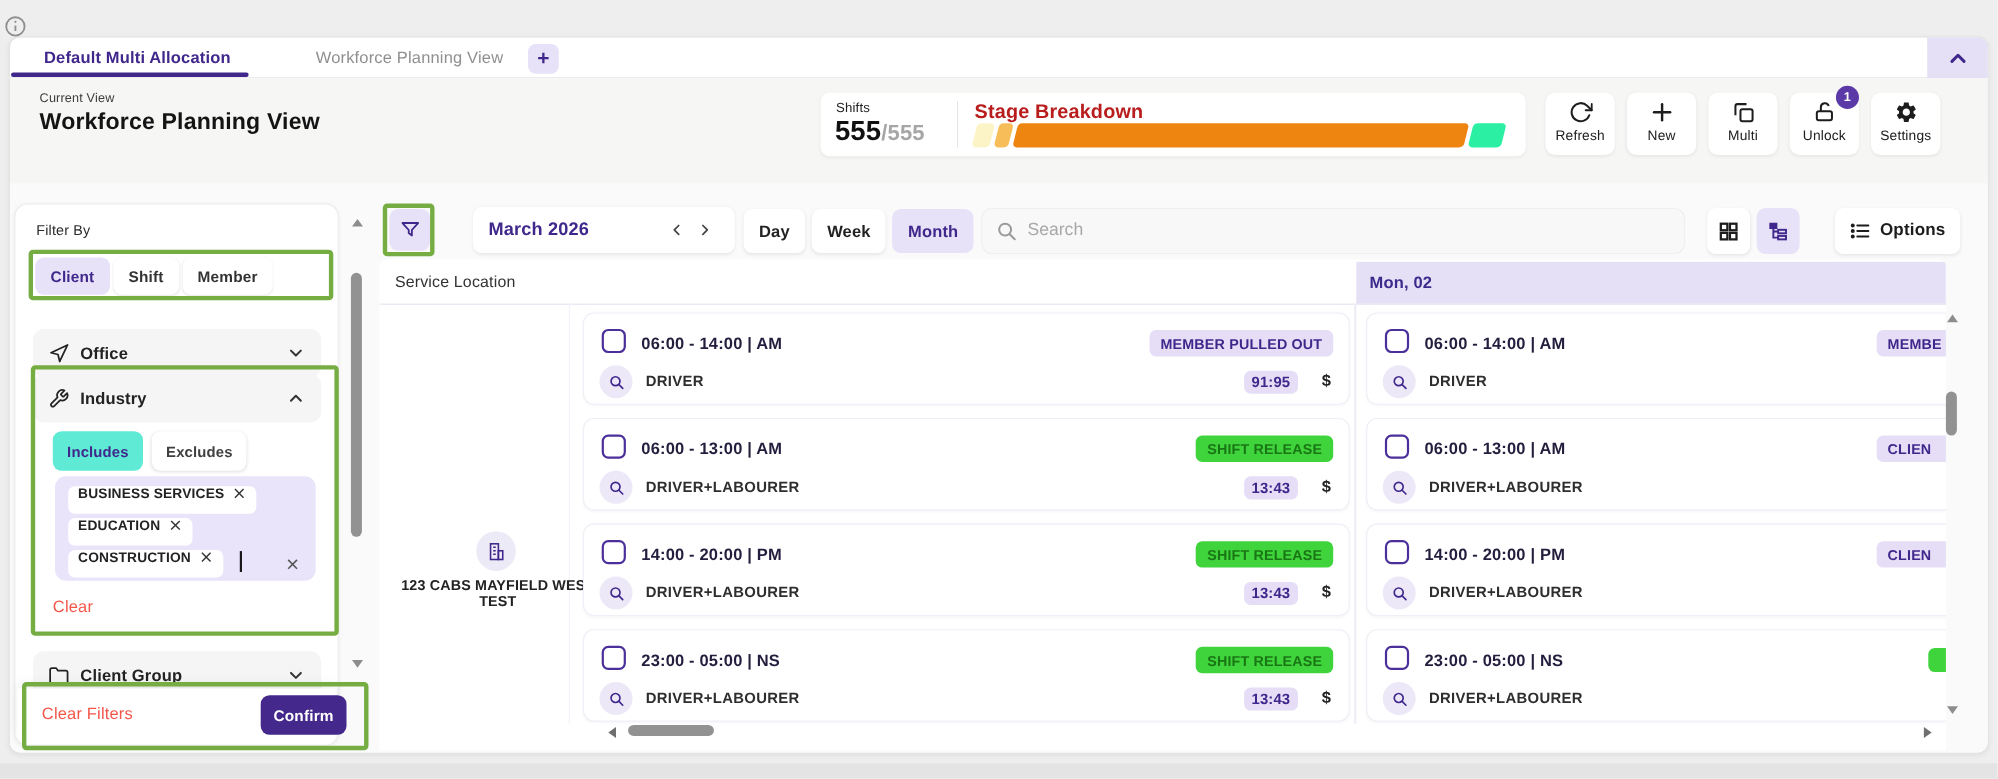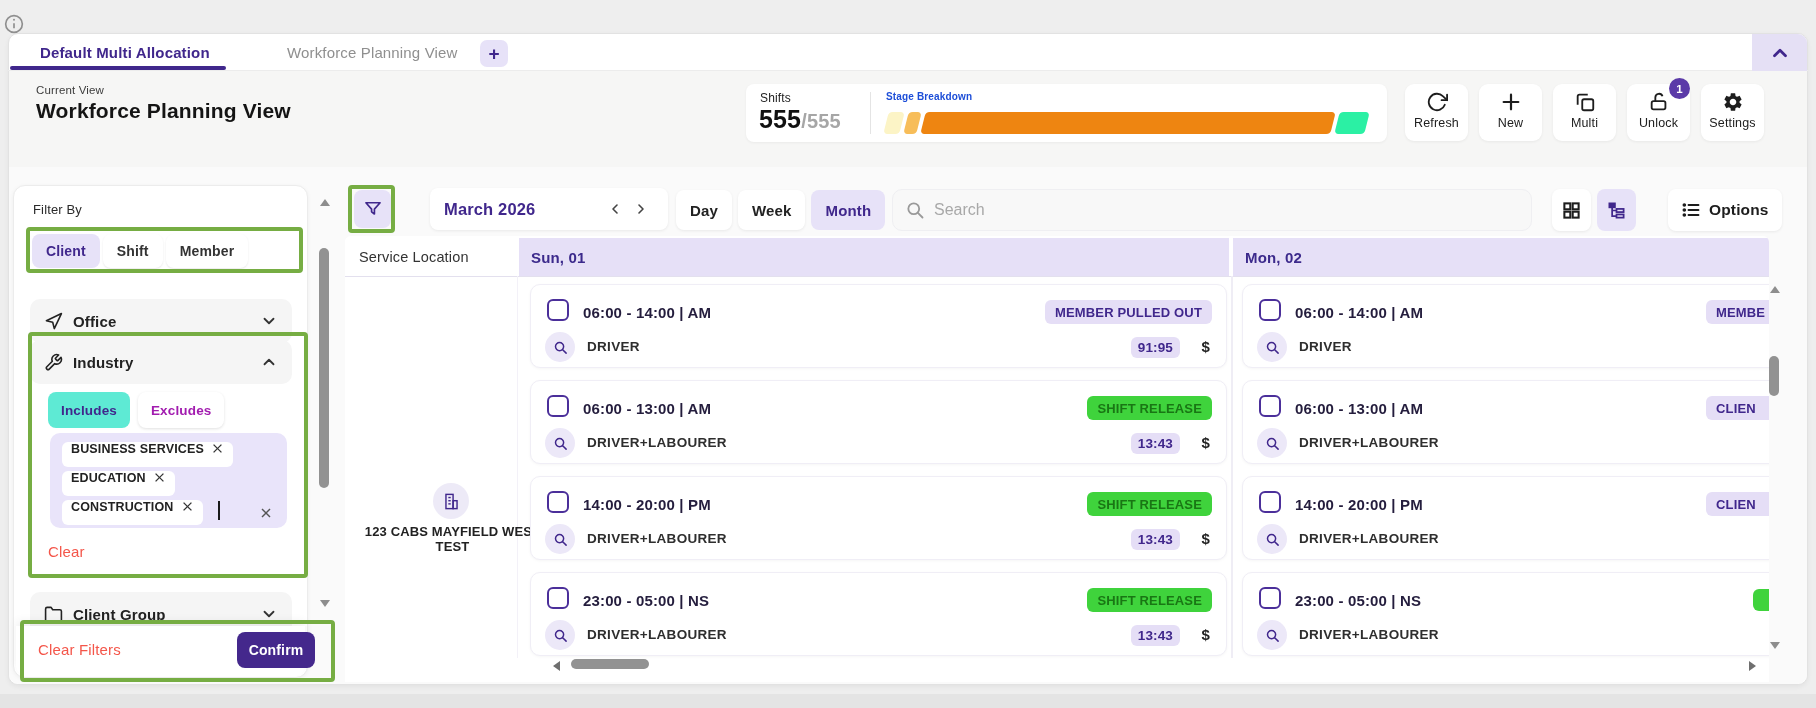--- a/index.html
+++ b/index.html
@@ -21,41 +21,41 @@
 #collapse{left:1752px;top:34px;width:55px;height:37px;background:#e5e0f5;border-radius:0 9px 0 0;display:flex;align-items:center;justify-content:center;cursor:pointer}
 
 #curview{left:36px;top:84px;font-size:11.5px;color:#3c3c3c}
 #viewtitle{left:36px;top:99px;font-size:21px;font-weight:800;color:#141414}
 #shiftcard{left:746px;top:84px;width:641px;height:58px;background:#fff;border-radius:8px;box-shadow:0 1px 3px rgba(0,0,0,.05)}
 #shiftslabel{left:14px;top:7px;font-size:12px;color:#222}
 #shiftsnums{left:13px;top:21px}
 #shiftsnums b{font-size:25px;font-weight:800;color:#111}
 #shiftsnums span{font-size:20px;font-weight:600;color:#a6a6a6}
 #shiftdiv{left:124px;top:8px;width:1px;height:42px;background:#e4e4e4}
-#stagelabel{left:140px;top:7px;font-size:10px;font-weight:700;color:#1d4ed8}
+#stagelabel{left:140px;top:7px;font-size:18px;font-weight:700;color:#b91c1c}
 #stagebar{left:140px;top:28px;height:22px;display:flex;align-items:stretch}
 .seg{transform:skewX(-14deg);border-radius:4px}
 
 #actions{left:1405px;top:84px;display:flex;gap:11px}
 .abtn{width:63px;height:57px;background:#fff;border-radius:9px;box-shadow:0 1px 3px rgba(0,0,0,.06);position:relative;display:flex;flex-direction:column;align-items:center;justify-content:flex-start;padding-top:7px;cursor:pointer}
 .abtn .lbl{font-size:12.5px;color:#202020;margin-top:3px}
 .abadge{position:absolute;left:42px;top:-6px;width:21px;height:21px;border-radius:50%;background:#5b3aa8;color:#fff;font-size:11.5px;font-weight:700;display:flex;align-items:center;justify-content:center}
 
 #sbcard{left:13px;top:185px;width:295px;height:493px;background:#fff;border:1px solid #ececec;border-radius:12px;box-shadow:0 1px 4px rgba(0,0,0,.05)}
 #filterby{left:33px;top:202px;font-size:13px;color:#2a2a2a}
 #sbtabs{left:32px;top:234px;display:flex;gap:3px}
 .sbtab{height:34px;padding:0 14px;display:flex;align-items:center;justify-content:center;font-size:14px;font-weight:600;color:#333;background:#fff;border-radius:8px;box-shadow:0 1px 2px rgba(0,0,0,.09);cursor:pointer}
 .sbtab.on{background:#e7e2f8;color:#40278c;font-weight:700;box-shadow:none}
 .secrow{width:262px;height:44px;background:#f5f5f5;border-radius:10px;display:flex;align-items:center;padding:0 14px;gap:10px;cursor:pointer}
 .secrow .t{font-size:15px;font-weight:600;color:#222;flex:1}
 #officerow{left:30px;top:299px}
 #industryrow{left:30px;top:340px}
 #clientgrouprow{left:30px;top:592px}
 #inctoggle{left:48px;top:392px;display:flex;gap:8px}
-.inc{height:36px;padding:0 13px;display:flex;align-items:center;font-size:13.5px;font-weight:600;color:#a21caf;background:#fff;border-radius:8px;box-shadow:0 1px 3px rgba(0,0,0,.12);cursor:pointer}
+.inc{height:36px;padding:0 13px;display:flex;align-items:center;font-size:13.5px;font-weight:600;color:#404040;background:#fff;border-radius:8px;box-shadow:0 1px 3px rgba(0,0,0,.12);cursor:pointer}
 .inc.on{background:#5eead4;color:#40278c;font-weight:700;box-shadow:none}
 #tagbox{left:50px;top:433px;width:237px;height:95px;background:#e9e4fa;border-radius:10px;padding:9px 0 0 12px;display:flex;flex-direction:column;gap:4px;align-items:flex-start}
 .tag{background:#fff;border-radius:6px;height:25px;display:inline-flex;align-items:flex-start;gap:7px;padding:0 9px;font-size:12.5px;font-weight:700;color:#222;cursor:default}
 .tag svg{cursor:pointer}
 #cursor{left:218px;top:501px;width:2px;height:19px;background:#1a1a1a}
 #tagclear{left:258px;top:505px;width:16px;height:16px;color:#555;cursor:pointer}
 #indclear{left:48px;top:543px;font-size:15px;color:#f4564a;cursor:pointer}
 #sbfooter{left:16px;top:626px;width:289px;height:50px;background:#fff;border-radius:0 0 11px 11px;box-shadow:0 -5px 10px rgba(0,0,0,.06)}
 #clearfilters{left:38px;top:641px;font-size:15px;color:#f4564a;cursor:pointer}
 #confirmbtn{left:237px;top:632px;width:78px;height:36px;background:#44288c;border-radius:8px;color:#fff;font-size:14px;font-weight:600;display:flex;align-items:center;justify-content:center;cursor:pointer}
@@ -370,21 +370,20 @@
         <circle cx="4" cy="6" r="1.1" fill="#1d1d1d"></circle>
         <circle cx="4" cy="12" r="1.1" fill="#1d1d1d"></circle>
         <circle cx="4" cy="18" r="1.1" fill="#1d1d1d"></circle>
       </svg>
     </span>
   <span>Options</span>
 </div>
 
 <div class="abs" id="clip">
   <div id="slhead">Service Location</div>
-  <div class="dayhead" id="d0head">Sun, 01</div>
   <div class="dayhead" id="d1head">Mon, 02</div>
   <div id="headline"></div>
   <div id="slcoldiv"></div>
   <div id="coldiv"></div>
 
   <div id="locicon">
     <svg width="19" height="19" viewBox="0 0 24 24" fill="none" stroke="#40278c" stroke-width="1.8">
         <rect x="5" y="3" width="9" height="18"></rect>
         <rect x="14" y="11" width="5" height="10"></rect>
         <line x1="8" y1="7" x2="11" y2="7"></line>

